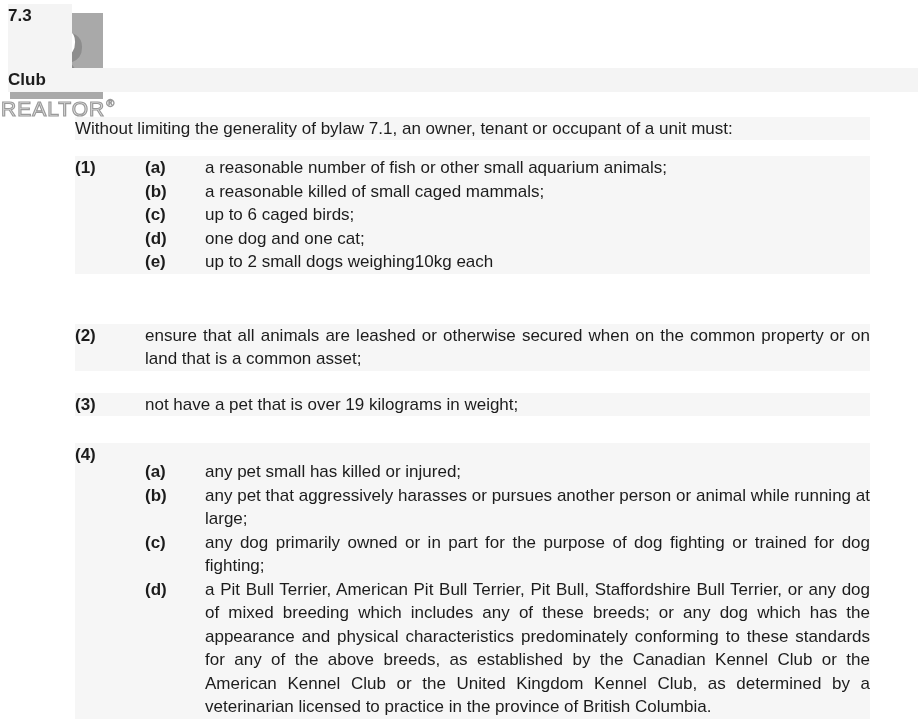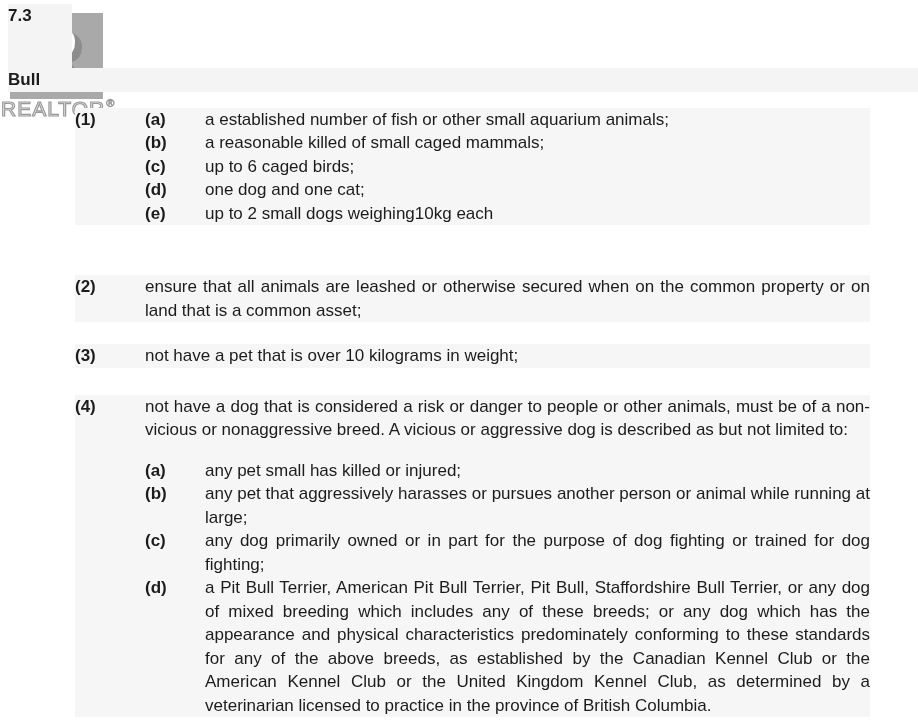--- a/index.html
+++ b/index.html
@@ -85,30 +85,31 @@
     <div class="logo-box">
       <span class="logo-r">R</span>
     </div>
     <div class="logo-word"><span>REALTOR</span><span class="logo-reg">®</span></div>
   </div>
 
   <div class="content">
 
     <div class="head-row">
       <span class="secnum">7.3</span>
-      <span class="sectitle">Bull</span>
+      <span class="sectitle">Club</span>
     </div>
 
+    <div class="intro">Without limiting the generality of bylaw 7.1, an owner, tenant or occupant of a unit must:</div>
 
     <div class="item item-1">
       <span class="ilabel">(1)</span>
       <div class="ibody">
         <div class="sub">
           <span class="slabel">(a)</span>
-          <div class="stext">a established number of fish or other small aquarium animals;</div>
+          <div class="stext">a reasonable number of fish or other small aquarium animals;</div>
         </div>
         <div class="sub">
           <span class="slabel">(b)</span>
           <div class="stext">a reasonable killed of small caged mammals;</div>
         </div>
         <div class="sub">
           <span class="slabel">(c)</span>
           <div class="stext">up to 6 caged birds;</div>
         </div>
         <div class="sub">
@@ -125,28 +126,27 @@
     <div class="item item-2">
       <span class="ilabel">(2)</span>
       <div class="ibody">
         <div class="justify">ensure that all animals are leashed or otherwise secured when on the common property or on land that is a common asset;</div>
       </div>
     </div>
 
     <div class="item item-3">
       <span class="ilabel">(3)</span>
       <div class="ibody">
-        <div>not have a pet that is over 10 kilograms in weight;</div>
+        <div>not have a pet that is over 19 kilograms in weight;</div>
       </div>
     </div>
 
     <div class="item item-4">
       <span class="ilabel">(4)</span>
       <div class="ibody">
-        <div class="justify">not have a dog that is considered a risk or danger to people or other animals, must be of a non-vicious or nonaggressive breed.  A vicious or aggressive dog is described as but not limited to:</div>
         <div class="subs-gap">
           <div class="sub">
             <span class="slabel">(a)</span>
             <div class="stext">any pet small has killed or injured;</div>
           </div>
         </div>
         <div class="sub">
           <span class="slabel">(b)</span>
           <div class="stext justify">any pet that aggressively harasses or pursues another person or animal while running at large;</div>
         </div>

